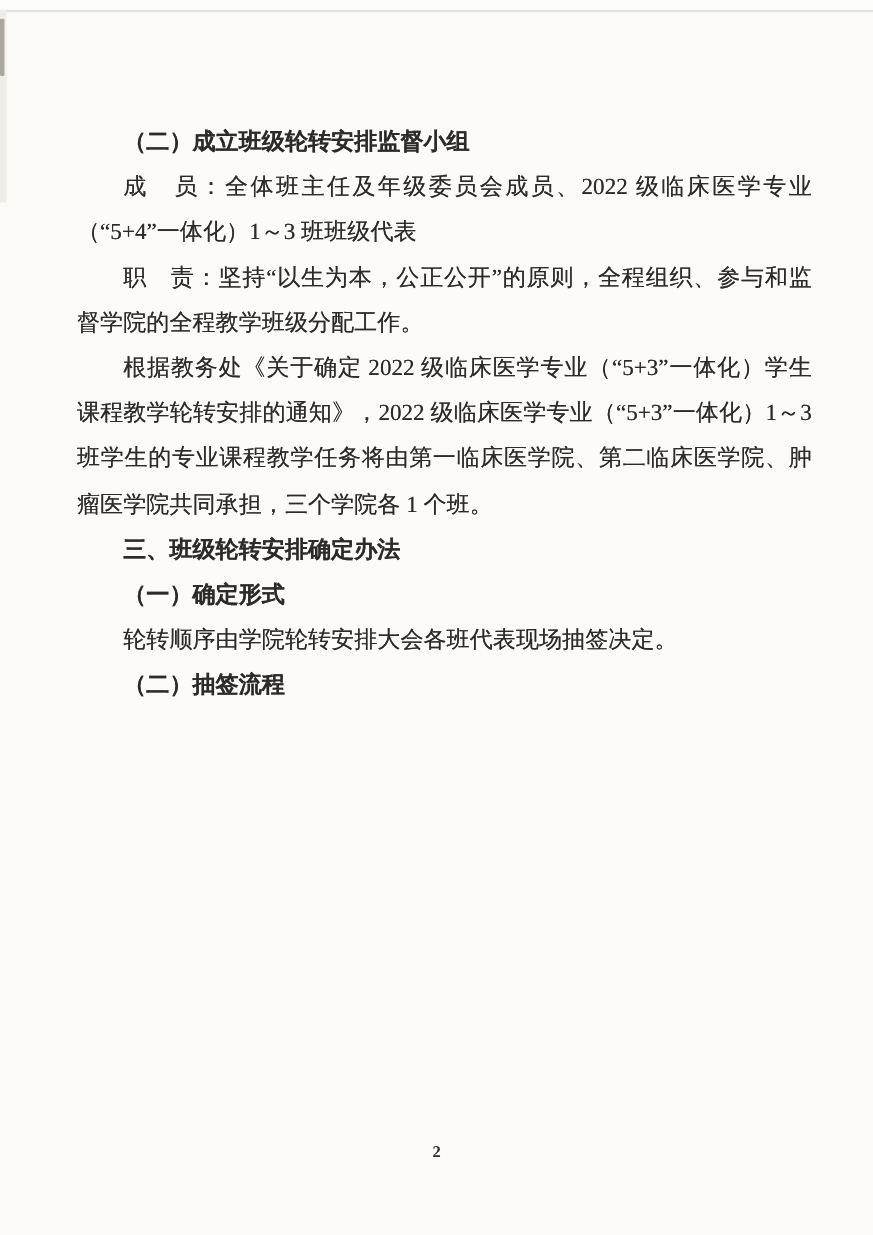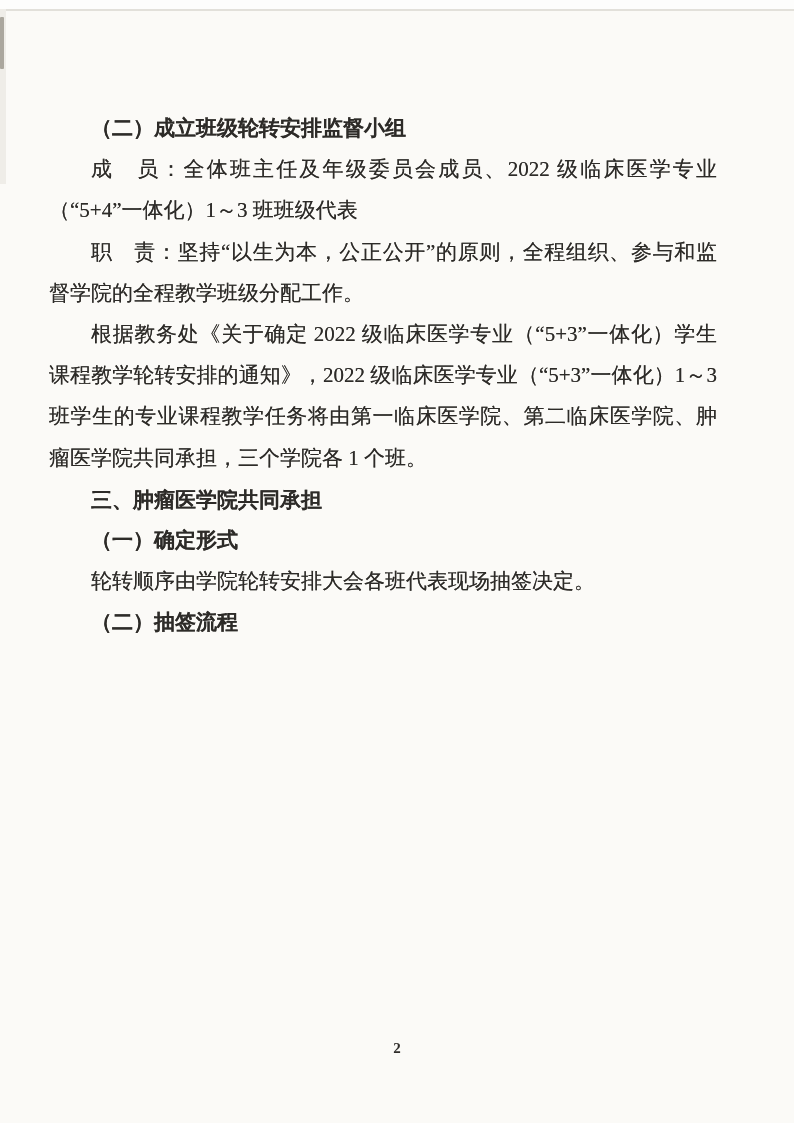--- a/index.html
+++ b/index.html
@@ -31,21 +31,21 @@
   .scan-left-mark {
     position: absolute;
     top: 17px; left: 0;
     width: 4px; height: 52px;
     background: #aba79e;
     border-radius: 1px;
   }
   .doc-body {
     position: absolute;
     top: 108px;
-    left: 49px;
+    left: 70px;
     width: 668px;
     color: #2d2b28;
     font-size: 21px;
     line-height: 41.2px;
     text-align: justify;
     text-shadow: 0 0 0.5px rgba(45,43,40,0.75);
   }
   .doc-body p {
     margin: 0;
     padding: 0;
@@ -77,19 +77,19 @@
 
 <div class="scan-top-strip"></div>
 <div class="scan-left-strip"></div>
 <div class="scan-left-mark"></div>
 
 <div class="doc-body">
   <p class="h-kai">（二）成立班级轮转安排监督小组</p>
   <p>成　员：全体班主任及年级委员会成员、2022 级临床医学专业（“5+4”一体化）1～3 班班级代表</p>
   <p>职　责：坚持“以生为本，公正公开”的原则，全程组织、参与和监督学院的全程教学班级分配工作。</p>
   <p>根据教务处《关于确定 2022 级临床医学专业（“5+3”一体化）学生课程教学轮转安排的通知》，2022 级临床医学专业（“5+3”一体化）1～3 班学生的专业课程教学任务将由第一临床医学院、第二临床医学院、肿瘤医学院共同承担，三个学院各 1 个班。</p>
-  <p class="h-hei">三、肿瘤医学院共同承担</p>
+  <p class="h-hei">三、班级轮转安排确定办法</p>
   <p class="h-kai">（一）确定形式</p>
   <p>轮转顺序由学院轮转安排大会各班代表现场抽签决定。</p>
   <p class="h-kai">（二）抽签流程</p>
 </div>
 
 <div class="page-footer">2</div>
 
 </body></html>

